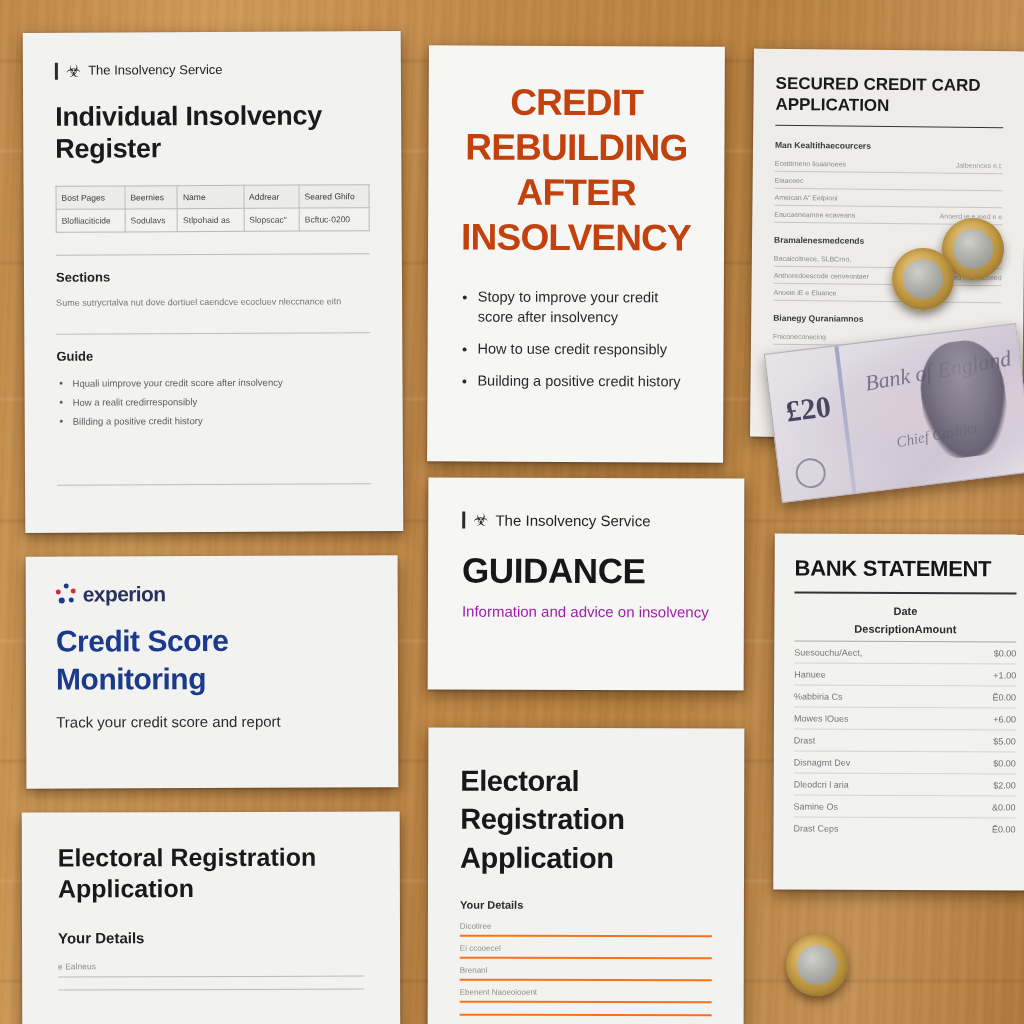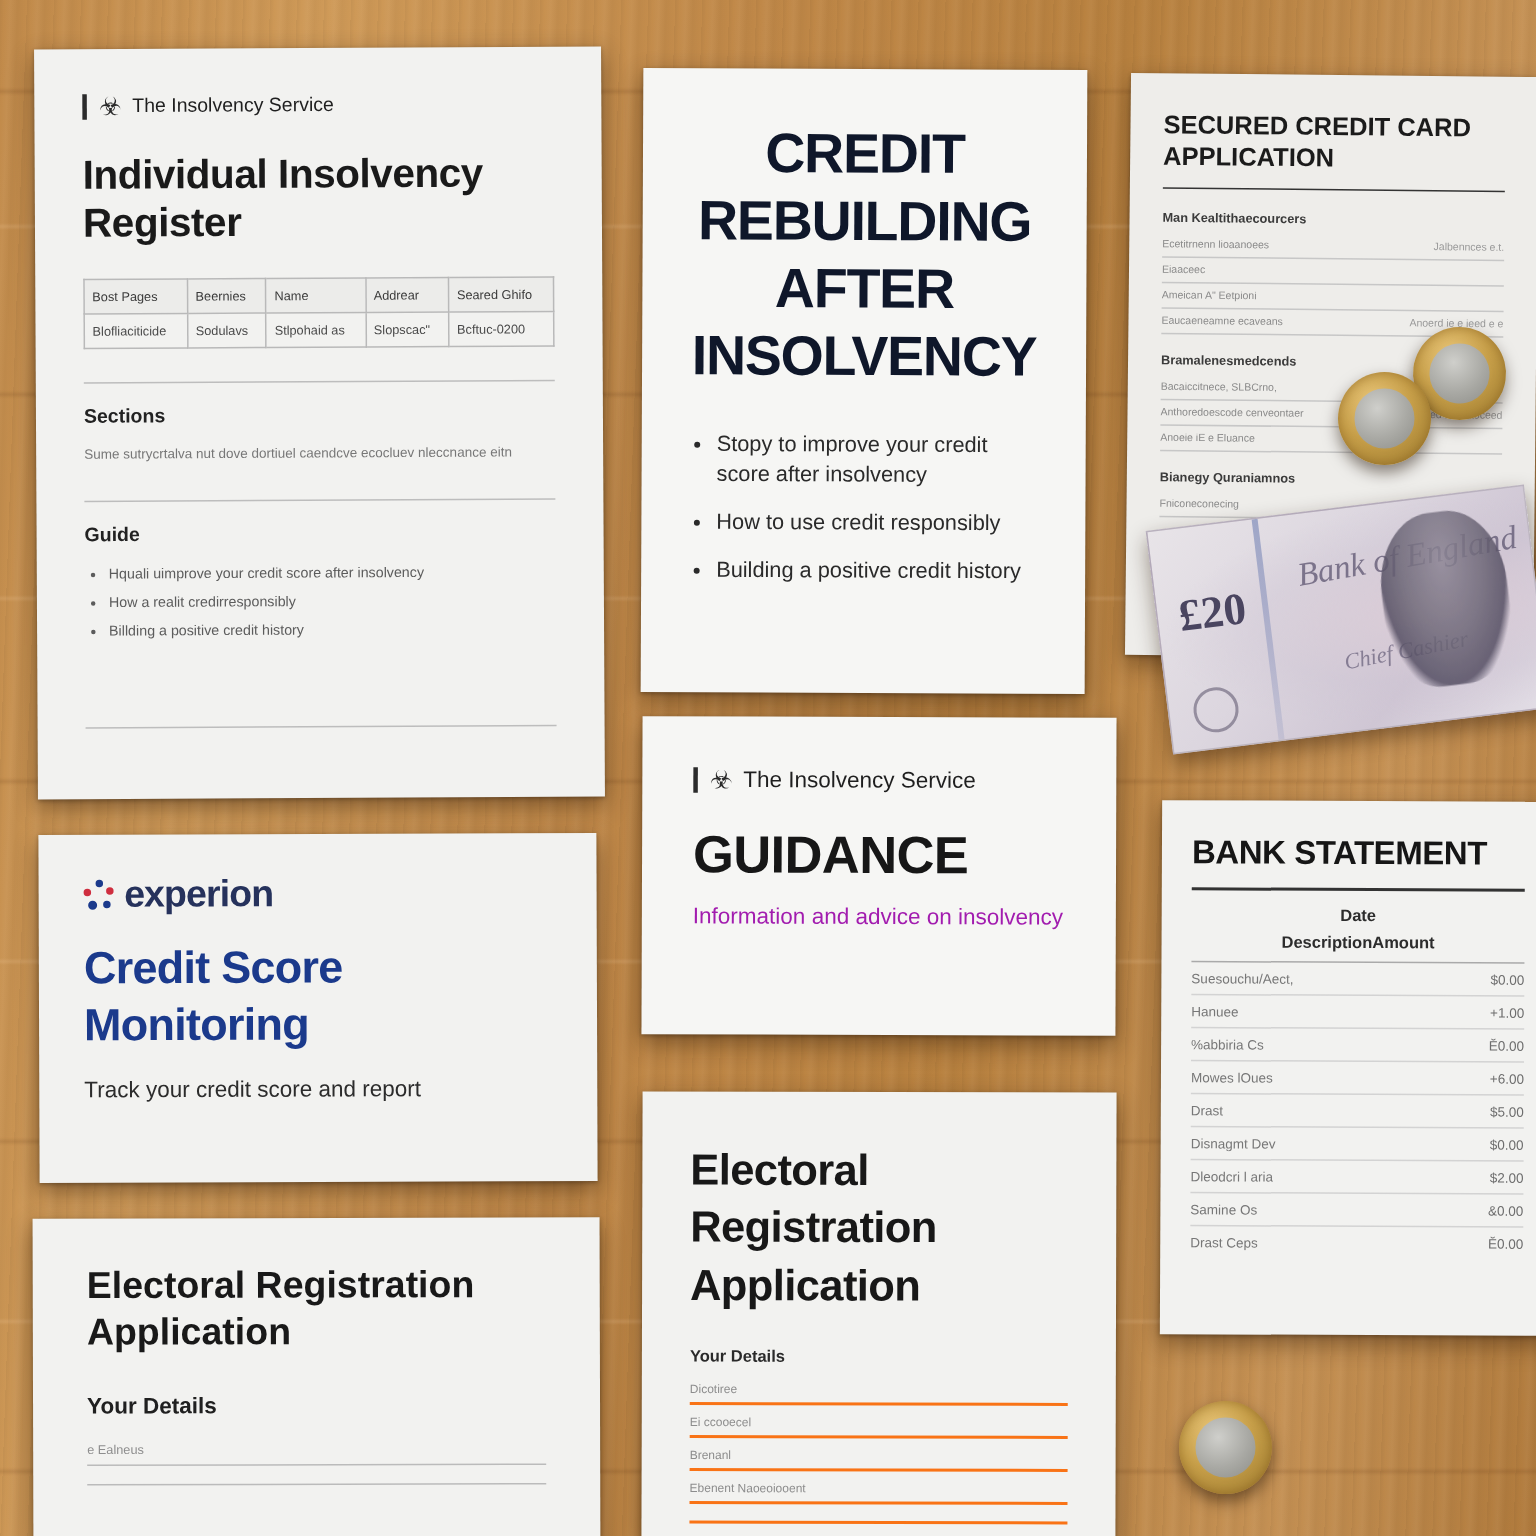--- a/index.html
+++ b/index.html
@@ -88,21 +88,21 @@
   ul.bul li { font-size: 9.5px; color: #5c5c5c; line-height: 2.0; }
 
   
   #sheet-rebuild {
     left: 428px; top: 46px; width: 296px; height: 416px;
     transform: rotate(0.25deg);
     padding: 34px 28px;
     box-sizing: border-box;
   }
   .poster-title {
-    font-size: 37px; font-weight: 700; line-height: 1.22; color: #0f172a;
+    font-size: 37px; font-weight: 700; line-height: 1.22; color: #c2410c;
     letter-spacing: -0.8px; text-align: center; margin-bottom: 26px;
   }
   ul.poster-list { margin: 0; padding-left: 22px; }
   ul.poster-list li {
     font-size: 14.5px; color: #2a2a2a; line-height: 1.38; margin-bottom: 12px;
   }
 
   
   #sheet-card {
     left: 752px; top: 50px; width: 272px; height: 388px;
@@ -128,21 +128,21 @@
     left: 26px; top: 556px; width: 372px; height: 232px;
     transform: rotate(-0.2deg);
     padding: 26px 30px;
     box-sizing: border-box;
   }
   .exp-logo { display: flex; align-items: center; gap: 5px; margin-bottom: 16px; }
   .exp-dots { position: relative; width: 22px; height: 22px; }
   .exp-dots i {
     position: absolute; border-radius: 50%; display: block;
   }
-  .exp-word { font-size: 25px; font-weight: 700; color: #26325c; letter-spacing: -0.6px; }
+  .exp-word { font-size: 21px; font-weight: 700; color: #26325c; letter-spacing: -0.6px; }
   .exp-title {
     font-size: 30px; font-weight: 700; color: #1b3a8c; line-height: 1.25;
     letter-spacing: -0.5px; margin-bottom: 16px;
   }
   .exp-sub { font-size: 15px; color: #2c2c2c; }
 
   
   #sheet-electoral-left {
     left: 22px; top: 812px; width: 378px; height: 230px;
     transform: rotate(-0.15deg);

